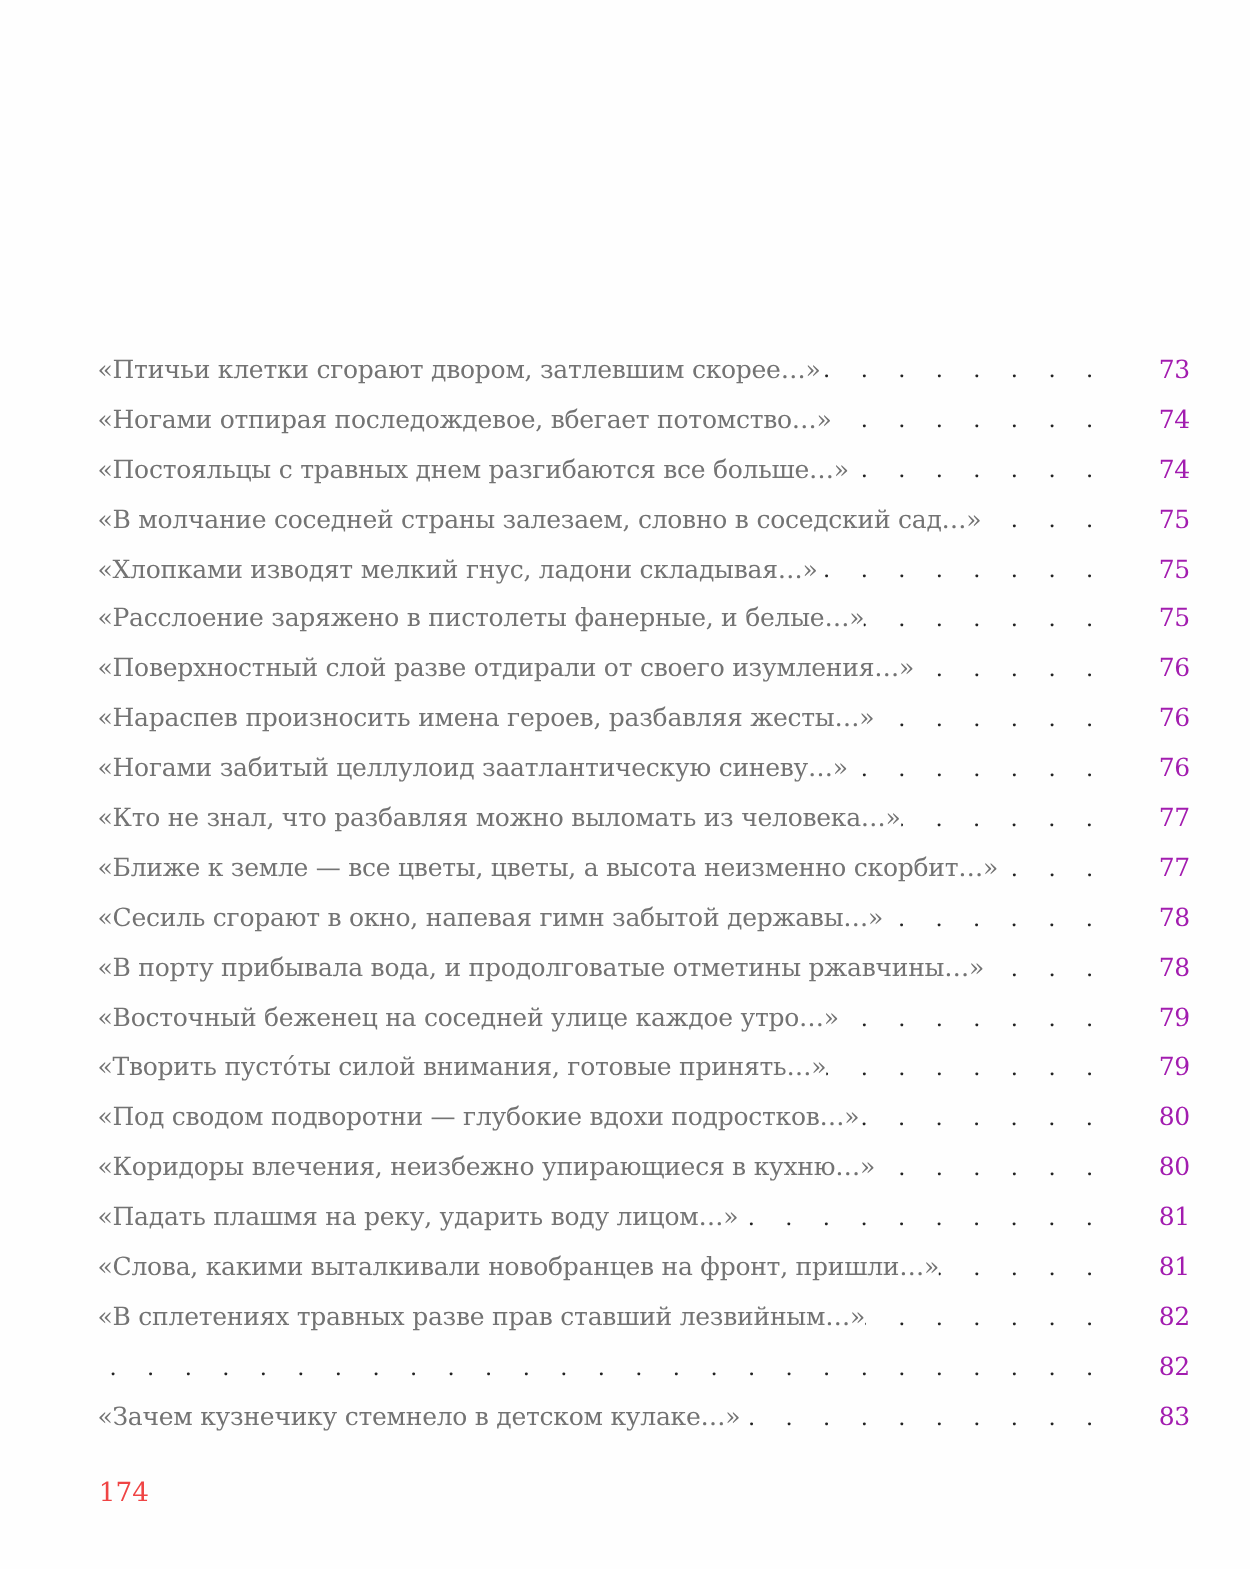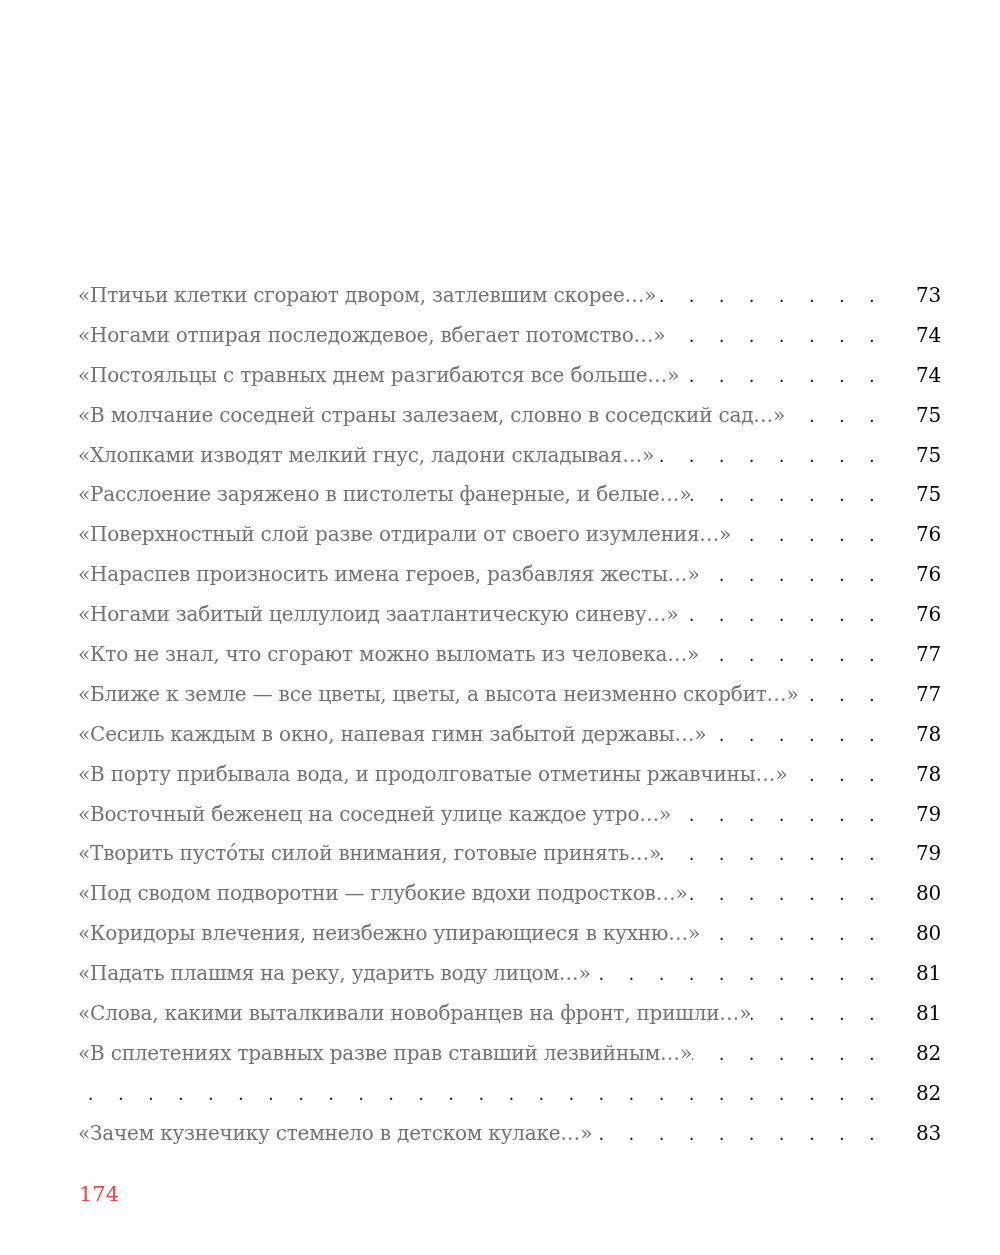--- a/index.html
+++ b/index.html
@@ -51,22 +51,22 @@
       direction: rtl;
       color: #222;
       padding-left: 6px;
       letter-spacing: 9.3px;
       margin-right: 32px;
       font-size: 18px;
     }
     .toc-page {
       flex: 0 0 auto;
       width: 36px;
-      text-align: left;
-      color: #000000;
+      text-align: right;
+      color: #a21caf;
     }
     .folio {
       position: absolute;
       left: 79px;
       top: 1182px;
       font-size: 21px;
       color: #ef4444;
     }
   </style>
 </head>
@@ -113,31 +113,31 @@
       <span class="toc-title">«Нараспев произносить имена героев, разбавляя жесты…»</span>
       <span class="toc-leader">. . . . . . . . . . . . . . . . . . . . . . . . . . . . . . . . . . . . . . . . . . . . . . . . . . .</span>
       <span class="toc-page">76</span>
     </li>
     <li class="toc-entry">
       <span class="toc-title">«Ногами забитый целлулоид заатлантическую синеву…»</span>
       <span class="toc-leader">. . . . . . . . . . . . . . . . . . . . . . . . . . . . . . . . . . . . . . . . . . . . . . . . . . .</span>
       <span class="toc-page">76</span>
     </li>
     <li class="toc-entry">
-      <span class="toc-title">«Кто не знал, что сгорают можно выломать из человека…»</span>
+      <span class="toc-title">«Кто не знал, что разбавляя можно выломать из человека…»</span>
       <span class="toc-leader">. . . . . . . . . . . . . . . . . . . . . . . . . . . . . . . . . . . . . . . . . . . . . . . . . . .</span>
       <span class="toc-page">77</span>
     </li>
     <li class="toc-entry">
       <span class="toc-title">«Ближе к земле — все цветы, цветы, а высота неизменно скорбит…»</span>
       <span class="toc-leader">. . . . . . . . . . . . . . . . . . . . . . . . . . . . . . . . . . . . . . . . . . . . . . . . . . .</span>
       <span class="toc-page">77</span>
     </li>
     <li class="toc-entry">
-      <span class="toc-title">«Сесиль каждым в окно, напевая гимн забытой державы…»</span>
+      <span class="toc-title">«Сесиль сгорают в окно, напевая гимн забытой державы…»</span>
       <span class="toc-leader">. . . . . . . . . . . . . . . . . . . . . . . . . . . . . . . . . . . . . . . . . . . . . . . . . . .</span>
       <span class="toc-page">78</span>
     </li>
     <li class="toc-entry">
       <span class="toc-title">«В порту прибывала вода, и продолговатые отметины ржавчины…»</span>
       <span class="toc-leader">. . . . . . . . . . . . . . . . . . . . . . . . . . . . . . . . . . . . . . . . . . . . . . . . . . .</span>
       <span class="toc-page">78</span>
     </li>
     <li class="toc-entry">
       <span class="toc-title">«Восточный беженец на соседней улице каждое утро…»</span>

